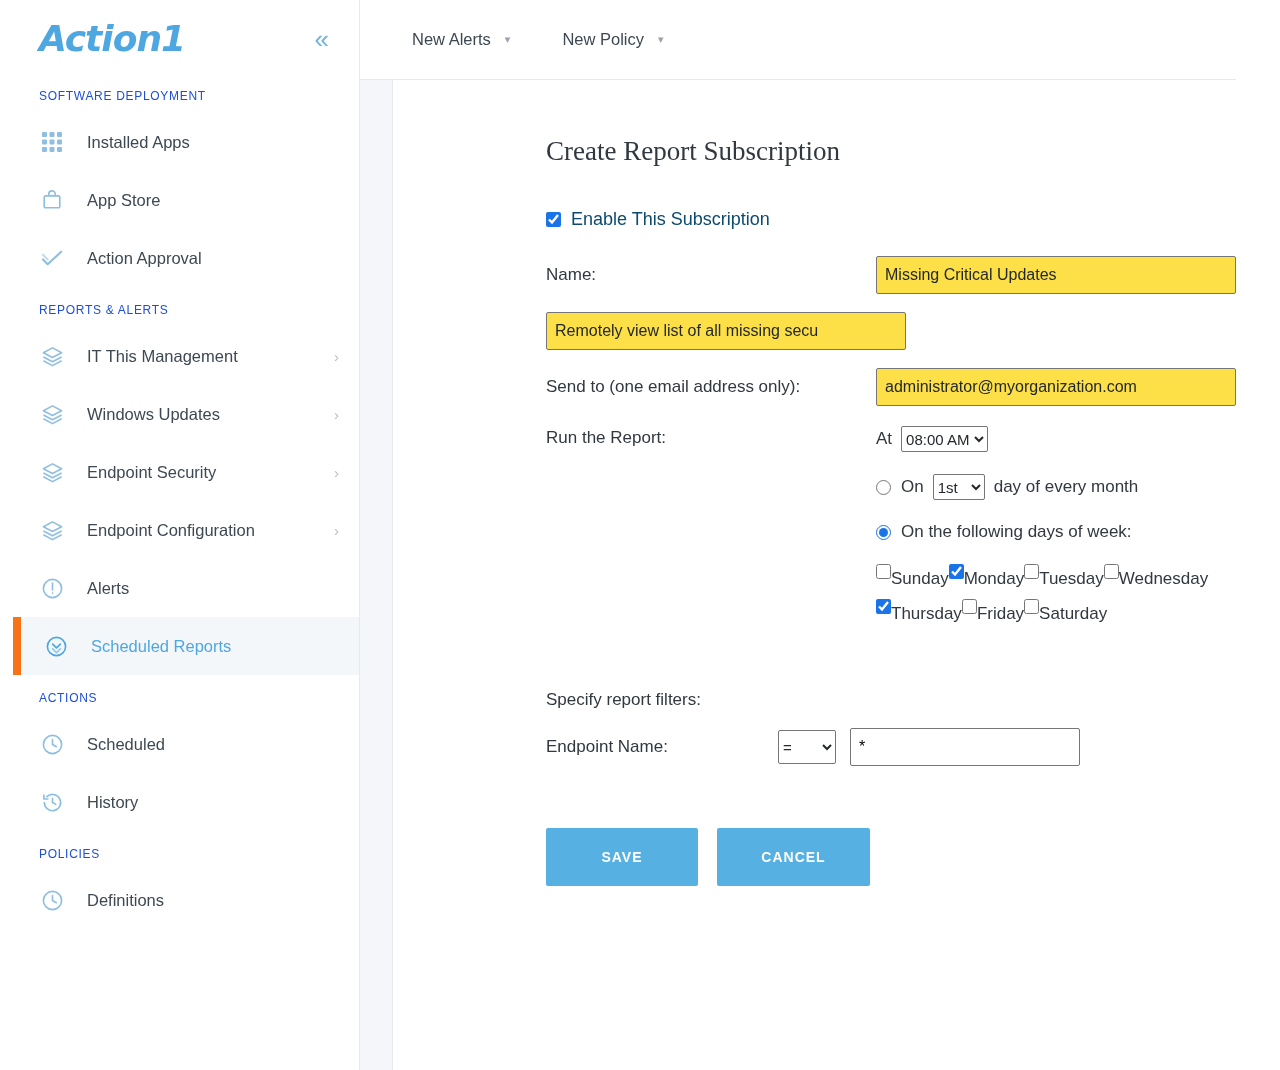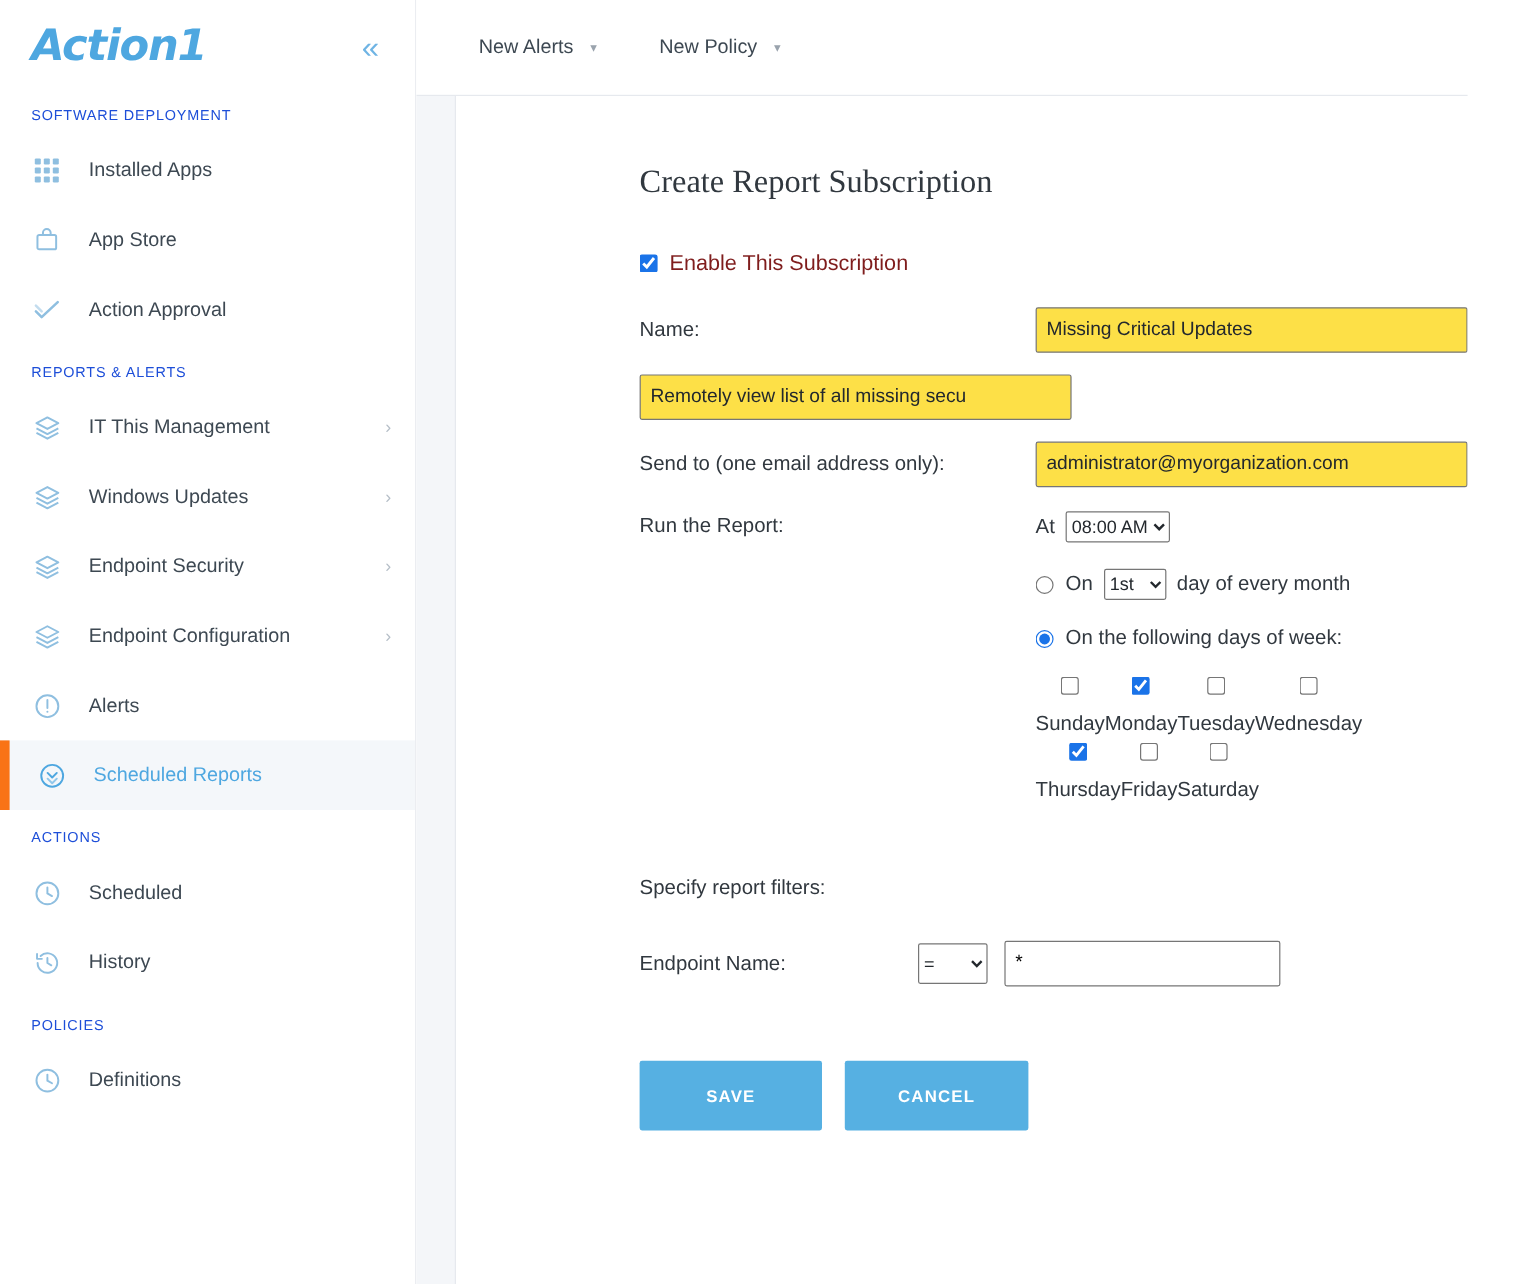--- a/index.html
+++ b/index.html
@@ -7,20 +7,21 @@
     margin: 0; padding: 0;
     width: 1280px; height: 1070px;
     font-family: "Liberation Sans", sans-serif;
     background: #ffffff;
     overflow: hidden;
   }
   .app {
     display: flex;
     width: 1102px;
     height: 1070px;
+    padding-left: 13px;
   }
 
   
   .sidebar {
     width: 347px;
     min-width: 347px;
     height: 100%;
     background: #ffffff;
     border-right: 1px solid #e6e9ee;
     position: relative;
@@ -139,21 +140,21 @@
     color: #31383f;
     margin-bottom: 42px;
   }
   .enable-row {
     display: flex;
     align-items: center;
     margin-bottom: 26px;
   }
   .enable-row label {
     font-size: 18px;
-    color: #7f1d1d;
+    color: #0c4a6e;
     margin-left: 10px;
   }
   input[type=checkbox], input[type=radio] {
     width: 15px; height: 15px;
     margin: 0;
     accent-color: #1a73e8;
   }
   .form-row {
     display: flex;
     align-items: center;
@@ -216,35 +217,35 @@
   .monthly-line span, .weekly-line span { margin-left: 10px; }
   .monthly-line select { margin: 0 9px; }
   .days-grid {
     margin-left: 0px;
   }
   .days-row {
     display: flex;
   }
   .day-cell {
     display: flex;
-    flex-direction: column;
+    flex-direction: row;
     align-items: center;
     margin-bottom: 6px;
   }
   .day-cell .cb { margin-bottom: 14px; }
   .day-cell .dname {
     font-size: 17px;
     color: #31383f;
     white-space: nowrap;
   }
   .filters-title {
     font-size: 17px;
     color: #31383f;
     margin-top: 56px;
-    margin-bottom: 34px;
+    margin-bottom: 18px;
   }
   .filter-row {
     display: flex;
     align-items: center;
   }
   .filter-label {
     font-size: 17px;
     color: #31383f;
     width: 232px;
     flex: 0 0 232px;

